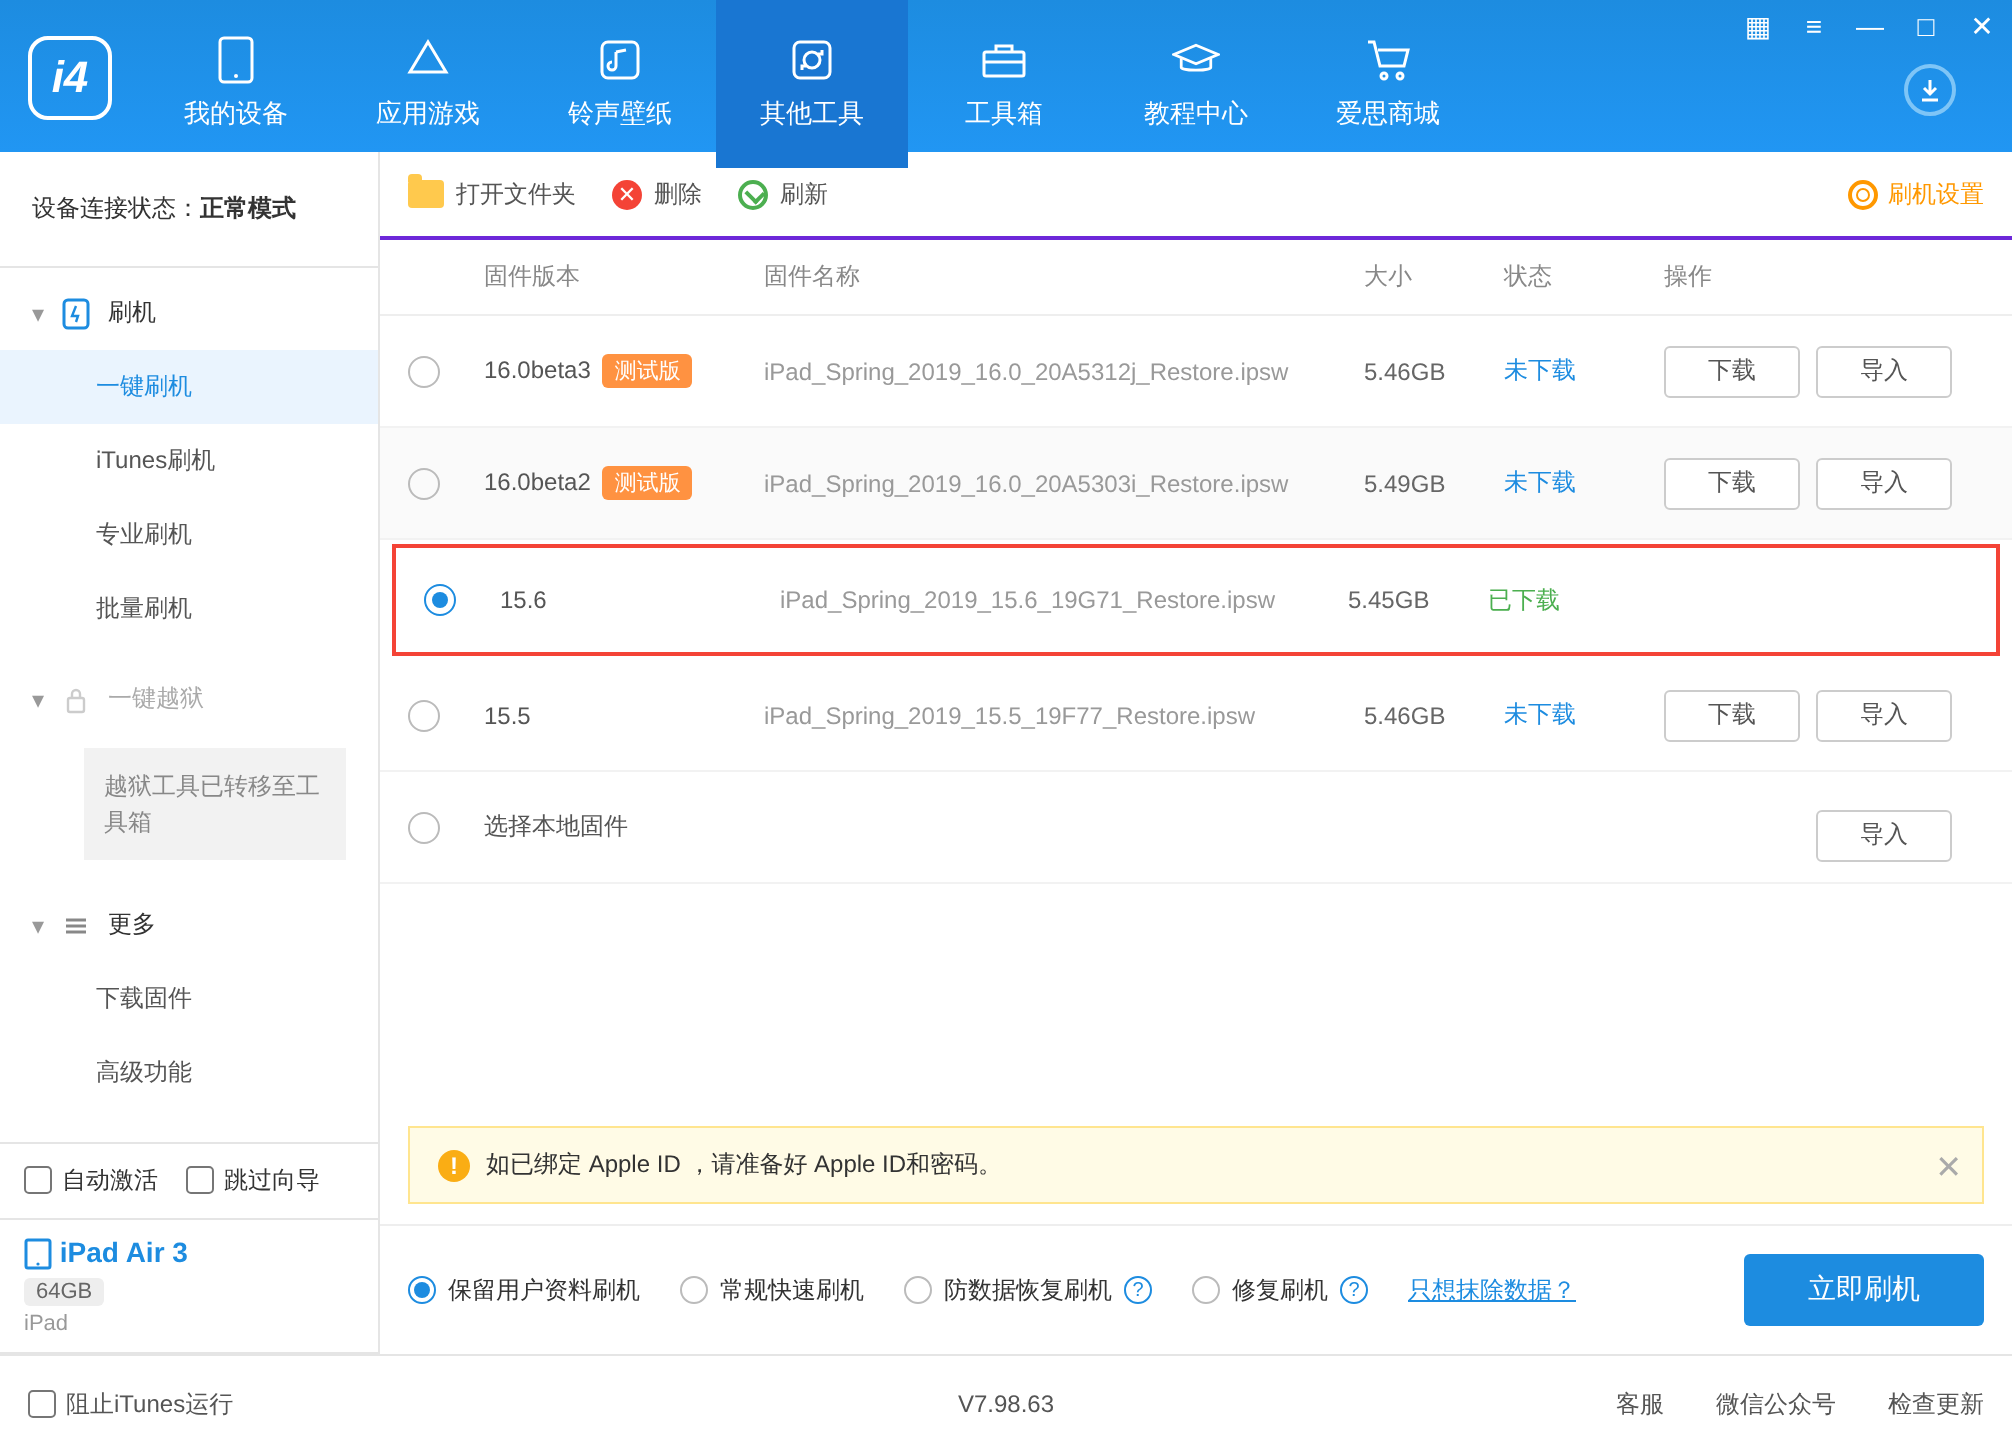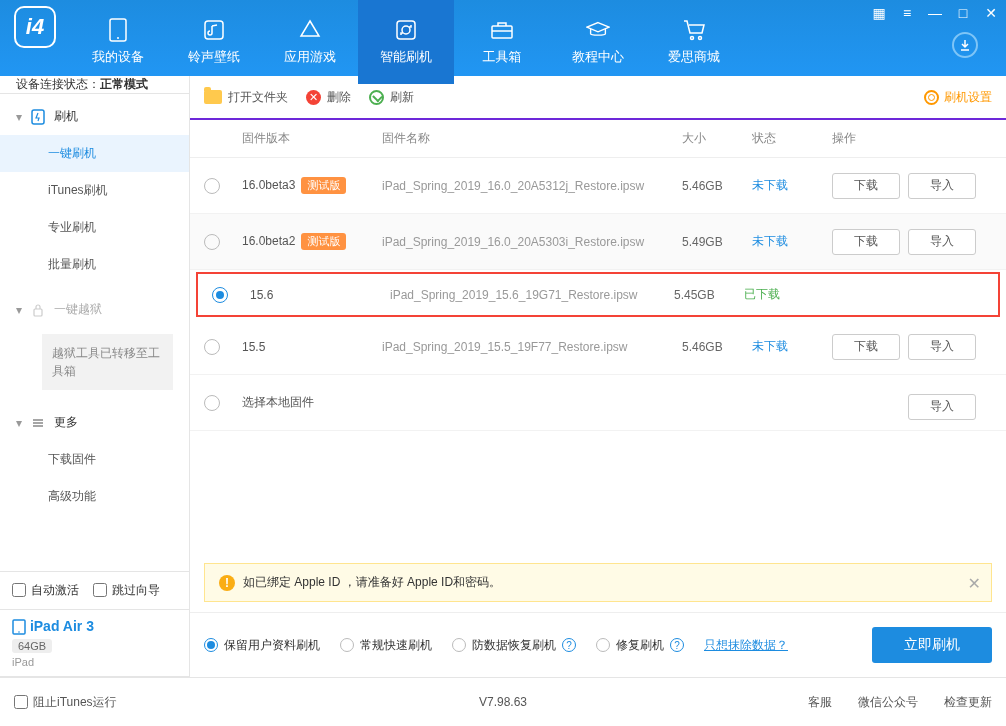--- a/index.html
+++ b/index.html
@@ -1,38 +1,38 @@
 <!DOCTYPE html>
 <html><head>
   <meta charset="utf-8">
   <style>
     * { margin: 0; padding: 0; box-sizing: border-box; }
     body { font-family: "Microsoft YaHei", Arial, sans-serif; font-size: 12px; color: #333; background: #fff; width: 1006px; height: 726px; overflow: hidden; }
     
     .titlebar { height: 76px; background: linear-gradient(180deg, #1d8ce0 0%, #2196f3 100%); display: flex; align-items: flex-start; color: #fff; position: relative; }
-    .logo-wrap { display: flex; align-items: center; padding: 6px 14px; gap: 10px; }
+    .logo-wrap { display: flex; align-items: center; padding: 18px 14px; gap: 10px; }
     .logo-badge { width: 42px; height: 42px; border: 2px solid #fff; border-radius: 10px; display: flex; align-items: center; justify-content: center; font-size: 22px; font-weight: bold; font-style: italic; }
     .logo-text { display: flex; flex-direction: column; }
     .logo-title { font-size: 20px; font-weight: bold; letter-spacing: 2px; }
     .logo-sub { font-size: 11px; letter-spacing: 1px; }
     
     .main-tabs { display: flex; align-items: stretch; height: 84px; }
     .main-tab { width: 96px; display: flex; flex-direction: column; align-items: center; justify-content: center; gap: 6px; cursor: pointer; }
     .main-tab.active { background: #1976d2; }
     .main-tab .icon { width: 24px; height: 24px; display: flex; align-items: center; justify-content: center; }
     .main-tab span { font-size: 13px; }
     
     .win-controls { position: absolute; right: 6px; top: 4px; display: flex; gap: 10px; }
     .win-btn { width: 18px; height: 18px; display: flex; align-items: center; justify-content: center; color: #fff; cursor: pointer; font-size: 14px; }
     .down-circle { position: absolute; right: 28px; top: 32px; width: 26px; height: 26px; border: 2px solid #7ec5f7; border-radius: 50%; display: flex; align-items: center; justify-content: center; color: #fff; cursor: pointer; }
     
     .body-row { display: flex; height: 601px; }
     
     .sidebar { width: 190px; border-right: 1px solid #e5e5e5; display: flex; flex-direction: column; }
-    .device-status { padding: 0 16px; border-bottom: 1px solid #e5e5e5; font-size: 12px; }
+    .device-status { padding: 20px 16px; border-bottom: 1px solid #e5e5e5; font-size: 12px; }
     .device-status b { font-weight: bold; }
     
     .side-section { padding: 4px 0; }
     .side-header { display: flex; align-items: center; padding: 10px 16px; gap: 8px; cursor: pointer; }
     .side-header .arrow { color: #999; }
     .side-header.disabled { color: #aaa; }
     .side-icon { width: 16px; height: 16px; display: inline-flex; align-items: center; justify-content: center; }
     .side-item { padding: 10px 16px 10px 48px; cursor: pointer; color: #555; }
     .side-item.active { background: #eaf4fe; color: #1d8ce0; }
     .side-note { margin: 6px 16px 6px 42px; background: #f2f2f2; padding: 10px; color: #888; line-height: 1.5; }
@@ -60,21 +60,21 @@
     
     .table-head { height: 38px; display: flex; align-items: center; padding: 0 14px; color: #888; border-bottom: 1px solid #eee; }
     .col-radio { width: 38px; }
     .col-ver { width: 140px; }
     .col-name { flex: 1; }
     .col-size { width: 70px; text-align: left; }
     .col-status { width: 80px; }
     .col-action { width: 160px; }
     
     .fw-row { display: flex; align-items: center; padding: 0 14px; height: 56px; border-bottom: 1px solid #f2f2f2; }
-    .fw-row.selected { border: 2px solid #f44336; margin: 2px 6px; height: 45px; }
+    .fw-row.selected { border: 2px solid #f44336; margin: 2px 6px; height: 56px; }
     .fw-row.alt { background: #fafafa; }
     .radio { width: 16px; height: 16px; border: 1px solid #bbb; border-radius: 50%; display: flex; align-items: center; justify-content: center; cursor: pointer; }
     .radio.checked { border-color: #1d8ce0; }
     .radio.checked::after { content: ''; width: 8px; height: 8px; background: #1d8ce0; border-radius: 50%; }
     .ver-text { color: #555; }
     .beta-badge { display: inline-block; background: #ff9241; color: #fff; padding: 1px 6px; border-radius: 3px; font-size: 11px; margin-left: 6px; }
     .fw-name { color: #999; }
     .fw-size { color: #666; }
     .fw-status { color: #1d8ce0; }
     .fw-status.done { color: #4caf50; }
@@ -110,45 +110,45 @@
         <div class="icon">
           <svg width="18" height="24" viewBox="0 0 18 24" fill="none">
             <rect x="1" y="1" width="16" height="22" rx="2" stroke="#fff" stroke-width="1.5"></rect>
             <circle cx="9" cy="20" r="1" fill="#fff"></circle>
           </svg>
         </div>
         <span>我的设备</span>
       </div>
     <div class="main-tab">
         <div class="icon">
+          <svg width="24" height="24" viewBox="0 0 24 24" fill="none">
+            <path d="M12 3 L21 18 H3 Z" stroke="#fff" stroke-width="1.5"></path>
+          </svg>
+        </div>
+        <span>应用游戏</span>
+      </div>
+    <div class="main-tab">
+        <div class="icon">
           <svg width="22" height="22" viewBox="0 0 22 22" fill="none">
             <rect x="2" y="2" width="18" height="18" rx="3" stroke="#fff" stroke-width="1.5"></rect>
             <path d="M9 7 v7 a2 2 0 1 1 -2 -2" stroke="#fff" stroke-width="1.5" fill="none"></path>
             <path d="M9 7 l5 -1" stroke="#fff" stroke-width="1.5"></path>
           </svg>
         </div>
         <span>铃声壁纸</span>
       </div>
-    <div class="main-tab">
-        <div class="icon">
-          <svg width="24" height="24" viewBox="0 0 24 24" fill="none">
-            <path d="M12 3 L21 18 H3 Z" stroke="#fff" stroke-width="1.5"></path>
-          </svg>
-        </div>
-        <span>应用游戏</span>
-      </div>
     <div class="main-tab active">
         <div class="icon">
           <svg width="22" height="22" viewBox="0 0 22 22" fill="none">
             <rect x="2" y="2" width="18" height="18" rx="3" stroke="#fff" stroke-width="1.5"></rect>
             <path d="M7 11 a4 4 0 0 1 8 0 M15 11 a4 4 0 0 1 -8 0" stroke="#fff" stroke-width="1.5" fill="none"></path>
             <path d="M14 8 l2 0 l0 -2 M8 14 l-2 0 l0 2" stroke="#fff" stroke-width="1.5"></path>
           </svg>
         </div>
-        <span>智能刷机</span>
+        <span>其他工具</span>
       </div>
     <div class="main-tab">
         <div class="icon">
           <svg width="24" height="20" viewBox="0 0 24 20" fill="none">
             <rect x="2" y="6" width="20" height="12" rx="1" stroke="#fff" stroke-width="1.5"></rect>
             <path d="M8 6 V3 h8 v3 M2 11 h20" stroke="#fff" stroke-width="1.5"></path>
           </svg>
         </div>
         <span>工具箱</span>
       </div>

